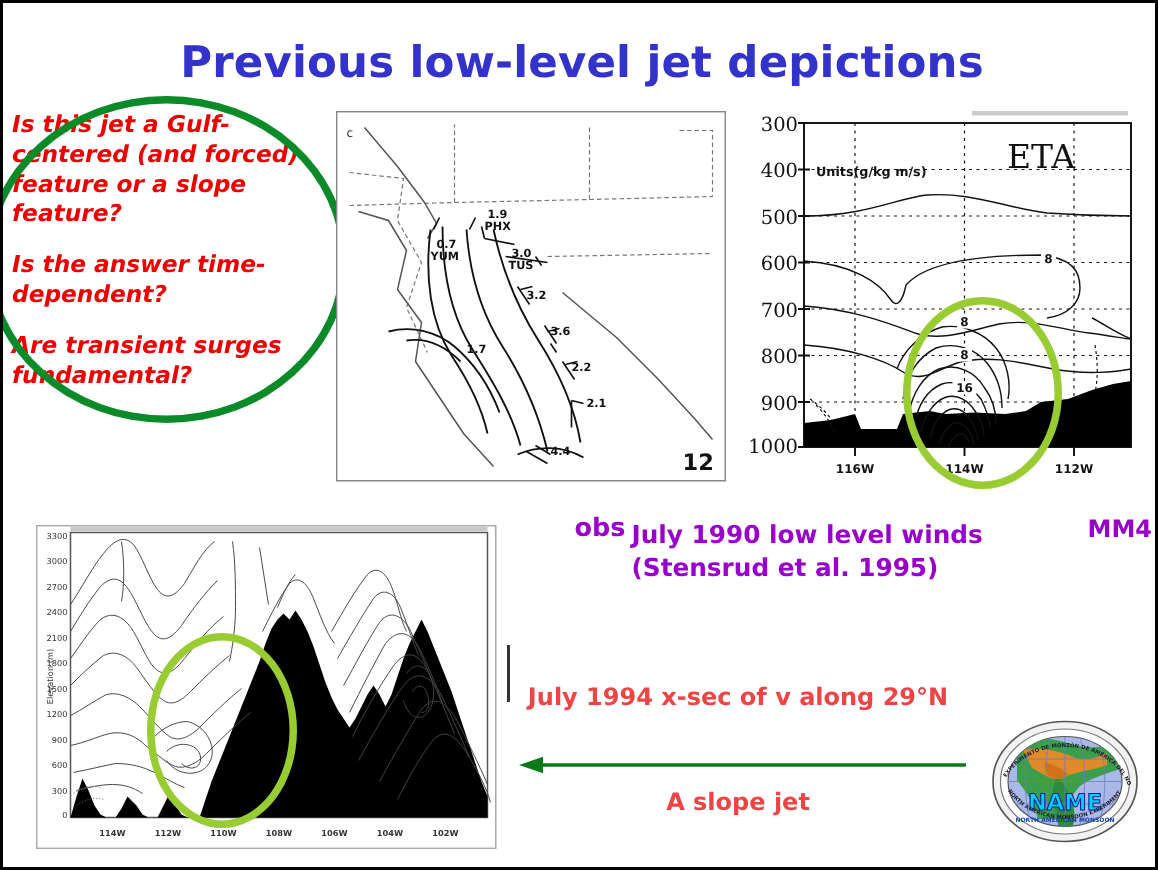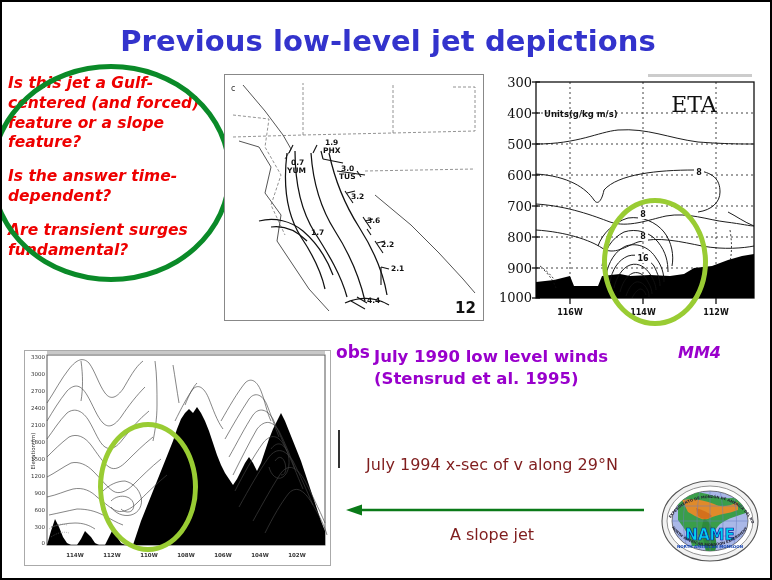--- a/index.html
+++ b/index.html
@@ -35,27 +35,27 @@
 
   .panel svg{display:block;width:100%;height:100%;}
 
   
   .hl-ellipse{position:absolute;border:5px solid #99cc33;border-radius:50%;
               background:transparent;}
   #eta-ellipse{left:600px;top:196px;width:96px;height:118px;}
   #rams-ellipse{left:96px;top:420px;width:90px;height:120px;}
 
   
-  .purple{position:absolute;color:#9900cc;font-weight:bold;}
+  .purple{position:absolute;color:#9900cc;font-weight:bold;margin-left:47px;}
   #lbl-obs{left:334px;top:340px;font-size:17px;}
-  #lbl-mm4{left:676px;top:341px;font-size:16px;font-style:italic;}
+  #lbl-mm4{left:676px;top:341px;font-size:16px;}
   #caption-obs{left:372px;top:344px;width:290px;text-align:left;
                font-size:16.5px;line-height:1.32;}
 
-  .green{position:absolute;color:#7f1d1d;font-weight:normal;}
+  .green{position:absolute;color:#ef4444;font-weight:bold;}
   #caption-rams{left:330px;top:452px;width:320px;text-align:center;
                 font-size:16px;line-height:1.35;}
   #slope-jet{left:330px;top:523px;width:320px;text-align:center;font-size:16px;}
 
   #divider-line{position:absolute;left:336px;top:428px;width:2px;height:38px;
                 background:#333333;}
 
   
   #arrow-wrap{position:absolute;left:344px;top:500px;width:300px;height:16px;}
 

